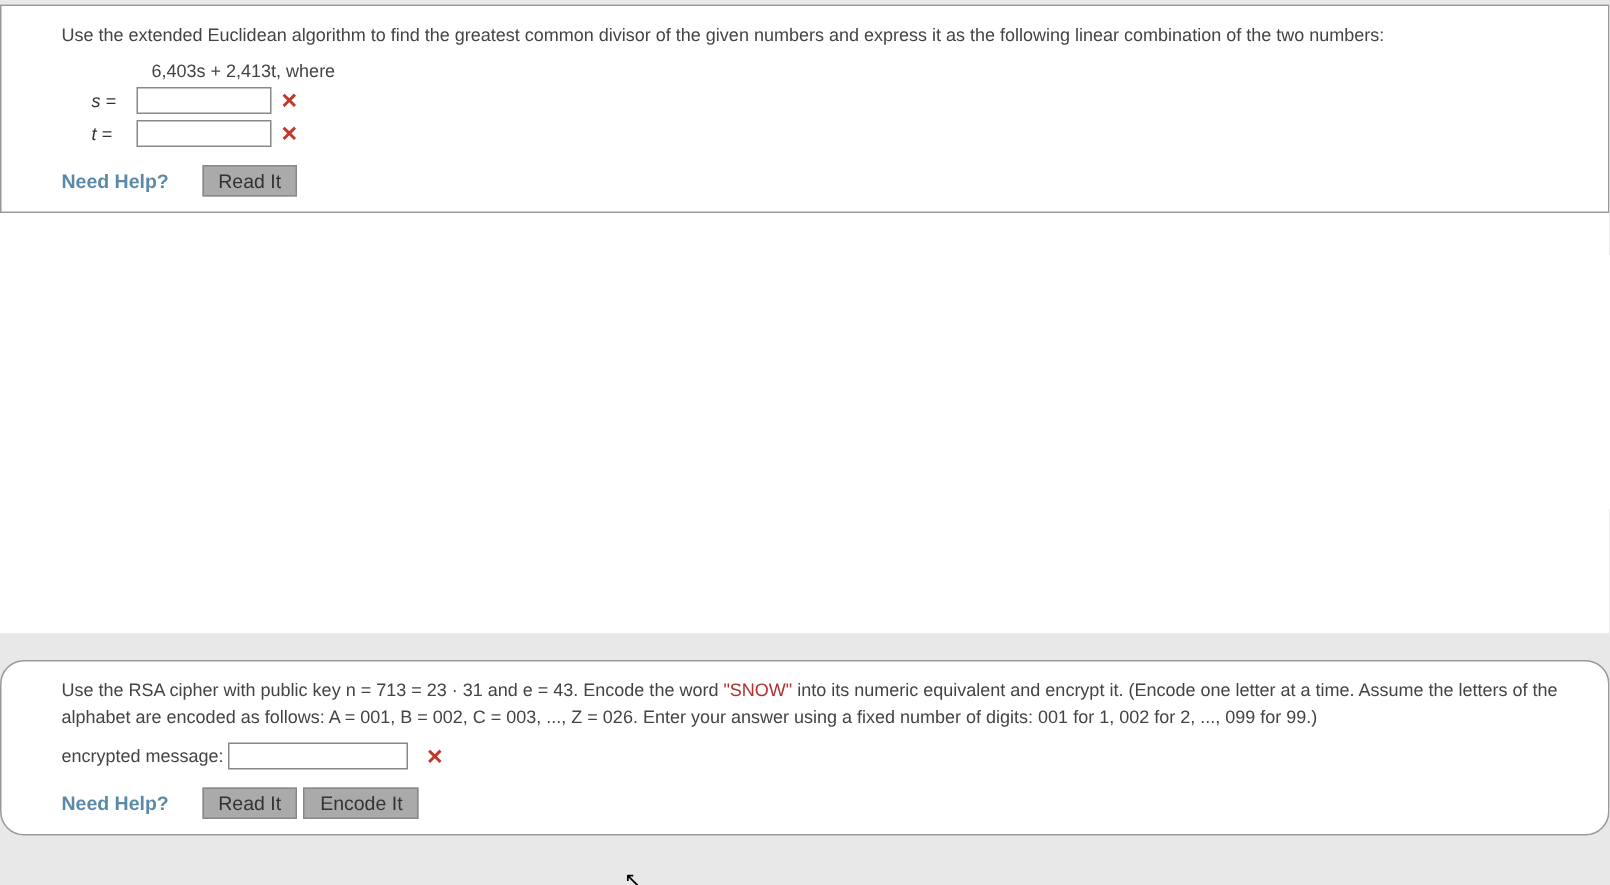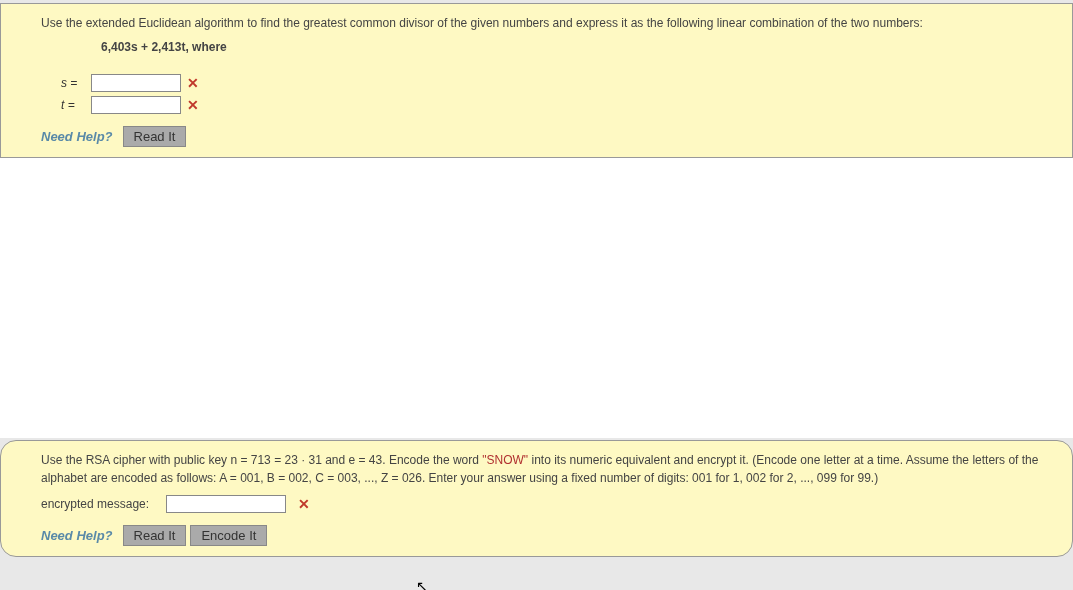--- a/index.html
+++ b/index.html
@@ -5,21 +5,21 @@
     * { margin: 0; padding: 0; box-sizing: border-box; }
     body {
       font-family: Arial, sans-serif;
       font-size: 12px;
       background: #e8e8e8;
       width: 1073px;
       height: 590px;
       position: relative;
     }
     .question-block {
-      background: #fef9c3;
+      background: #ffffff;
       border: 1px solid #999;
       padding: 10px 4px 10px 40px;
       margin: 0;
       position: relative;
     }
     .q1 { margin-top: 3px; }
     .q2 { position: absolute; top: 440px; left: 0; right: 0; border-radius: 16px; }
     .question-text {
       color: #444;
       line-height: 1.5;
@@ -46,41 +46,39 @@
     }
     .input-box-wide { width: 120px; }
     .x-mark {
       color: #c0392b;
       font-weight: bold;
       font-size: 14px;
     }
     .indent-text {
       padding-left: 60px;
       color: #444;
-      margin-bottom: 20px;
-      font-weight: bold;
+      margin-bottom: 4px;
     }
     .encrypted-row {
       display: flex;
       align-items: center;
       margin: 8px 0;
       color: #444;
     }
-    .encrypted-row .label { margin-right: 17px; text-align: center; }
+    .encrypted-row .label { margin-right: 3px; text-align: center; }
     .help-row {
       display: flex;
       align-items: center;
       margin-top: 12px;
     }
     .need-help {
       color: #5a8aa8;
       font-weight: bold;
-      margin-right: 10px;
+      margin-right: 22px;
       font-size: 13px;
-      font-style: italic;
     }
     .help-btn {
       background: #aaa;
       border: 1px solid #888;
       padding: 2px 10px;
       font-size: 13px;
       color: #333;
       cursor: pointer;
       margin-right: 4px;
     }

